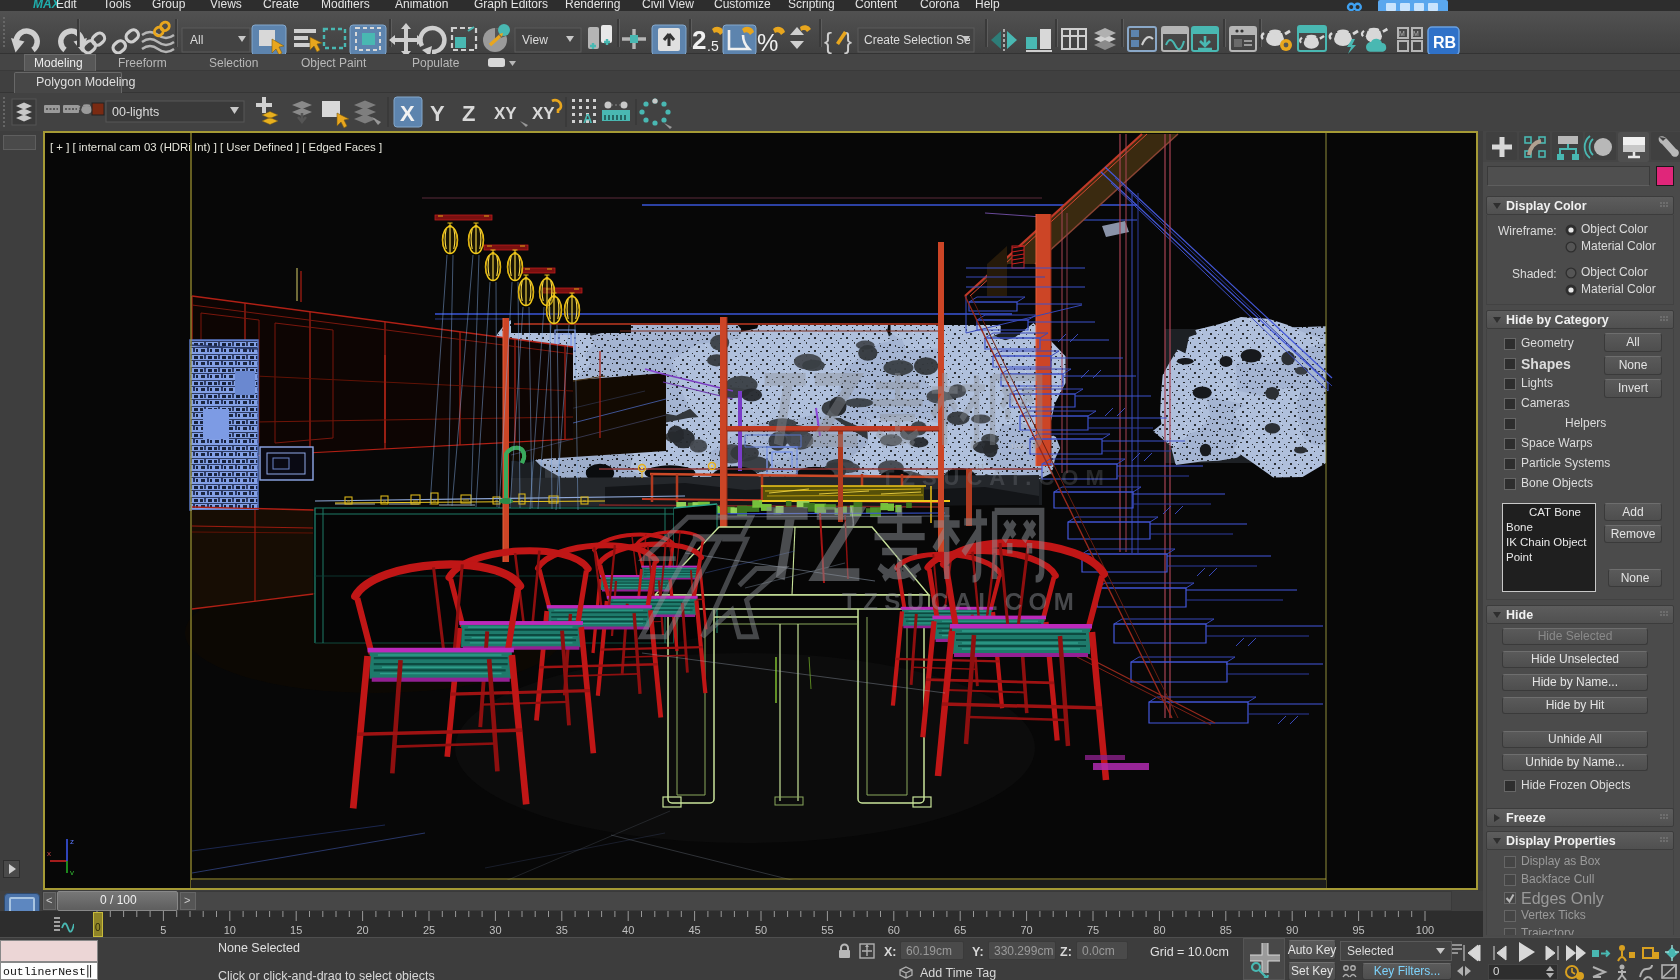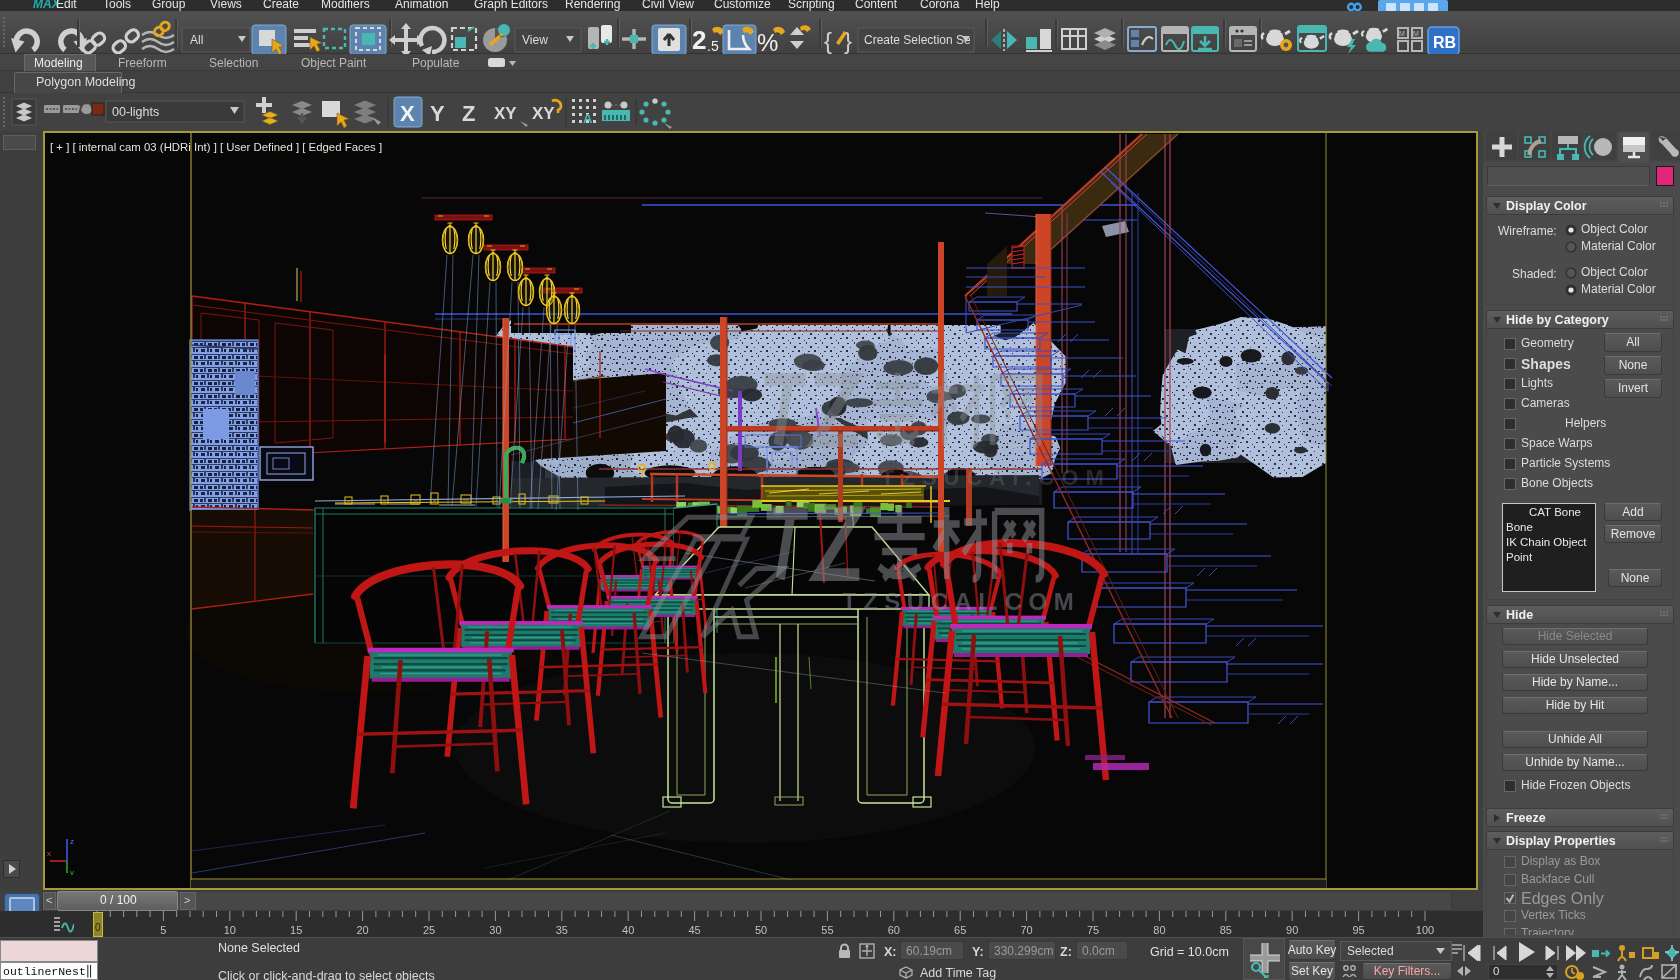--- a/index.html
+++ b/index.html
@@ -728,21 +728,21 @@
 <div class="txt" style="left:1347px;top:944px;font-size:12px;color:#dcdcdc;">Selected</div>
 <svg class="abs" style="left:1436px;top:948px;" width="12" height="8" viewBox="0 0 12 8">
     <path d="M0,0 l9,0 -4.5,6 z" fill="#c8c8c8"></path>
   </svg>
 <svg class="abs" style="left:1340px;top:963px;" width="20" height="17" viewBox="0 0 20 17">
     <circle cx="6" cy="5" r="2.2" fill="none" stroke="#b0b0b0" stroke-width="1.4"></circle>
     <circle cx="13" cy="5" r="2.2" fill="none" stroke="#b0b0b0" stroke-width="1.4"></circle>
     <path d="M3,14 q3,-5 6,0 m1,0 q3,-5 6,0" stroke="#b0b0b0" stroke-width="1.4" fill="none"></path>
   </svg>
 <div class="abs" style="left:1362px;top:963px;width:90px;height:17px;background:linear-gradient(#5a5a5a,#4e4e4e);border:1px solid #3a3a3a;border-top-color:#6e6e6e;border-radius:3px;"></div>
-<div class="txt" style="left:1407.0px;top:964.0px;font-size:12px;color:#fca5a5;transform:translateX(-50%);">Key Filters...</div>
+<div class="txt" style="left:1407.0px;top:964.0px;font-size:12px;color:#7dd3fc;transform:translateX(-50%);">Key Filters...</div>
 <svg class="abs" style="left:1456px;top:966px;" width="16" height="12" viewBox="0 0 16 12">
     <path d="M7,0 l-6,5 6,5 z M9,0 l6,5 -6,5 z" fill="#b0b0b0"></path>
   </svg>
 <svg class="abs" style="left:1460px;top:941px;" width="24" height="24" viewBox="0 0 24 24">
     <path d="M4,4 v16 M18,4 l-10,8 10,8 z M20,4 l-10,8 10,8 z" fill="#d8d8d8" stroke="#d8d8d8" stroke-width="1"></path>
   </svg>
 <svg class="abs" style="left:1489px;top:942px;" width="22" height="22" viewBox="0 0 22 22">
     <path d="M5,4 v14 M17,4 l-9,7 9,7 z" fill="#d8d8d8" stroke="#d8d8d8"></path>
   </svg>
 <svg class="abs" style="left:1512px;top:938px;" width="28" height="28" viewBox="0 0 28 28">

